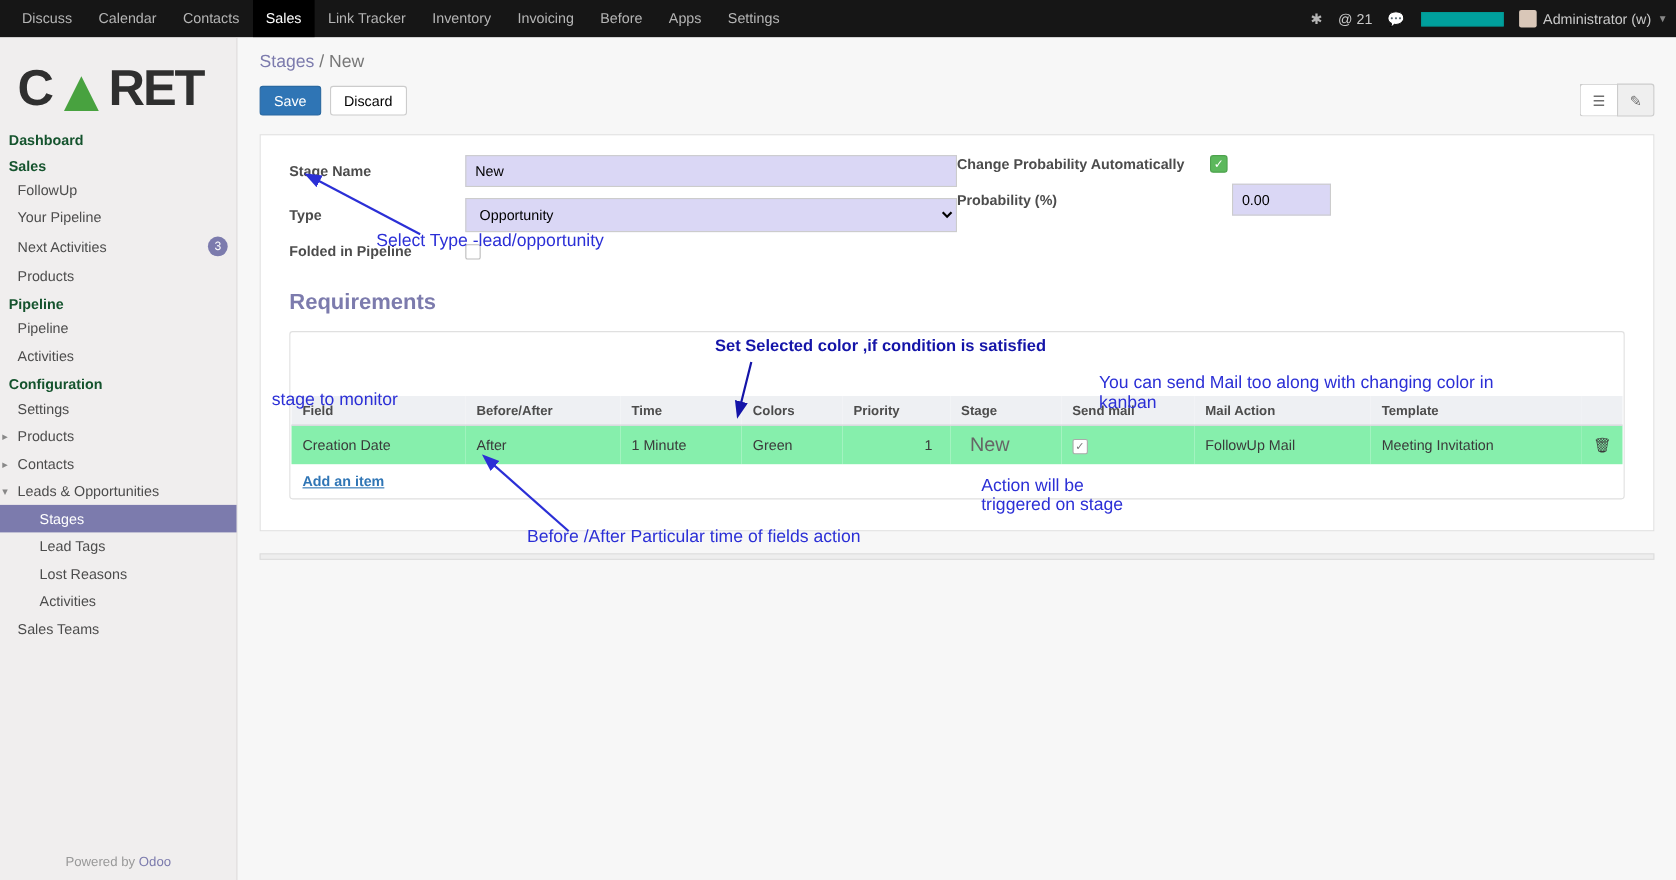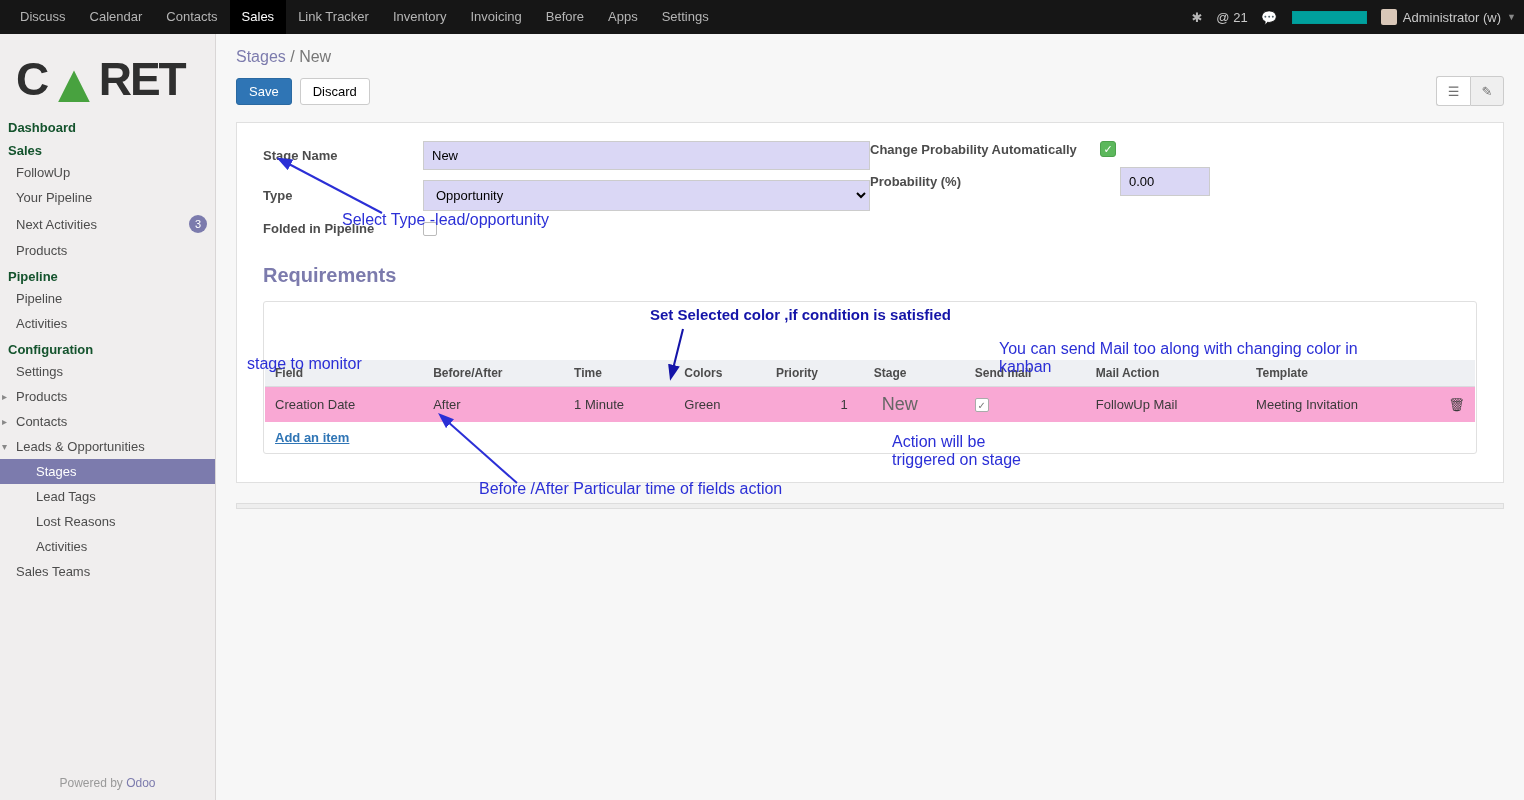--- a/index.html
+++ b/index.html
@@ -57,21 +57,21 @@
 .cbx-green { width: 16px; height: 16px; border-radius: 3px; background: #5cb85c; display: inline-flex; align-items: center; justify-content: center; color: #fff; font-size: 11px; border: 1px solid #4da24d; }
 .cbx-empty { width: 14px; height: 14px; border: 1px solid #bbb; border-radius: 2px; background: #fff; display:inline-block;}
 .cbx-grey { width: 14px; height: 14px; border: 1px solid #aaa; border-radius: 2px; background: #fff; display:inline-flex; align-items:center; justify-content:center; color:#777; font-size:10px;}
 
 .section-title { color: #7c7bad; font-size: 20px; margin: 18px 0 14px; }
 
 .req-box { border: 1px solid #e0e0e0; border-radius: 3px; padding: 58px 1px 0; position: relative; }
 
 .req-table { width: 100%; border-collapse: collapse; }
 .req-table th { text-align: left; font-weight: 700; font-size: 12px; color: #4c4c4c; padding: 6px 10px; background: #eef0f3; border-bottom: 1px solid #d9dbde; }
-.req-table td { padding: 7px 10px; font-size: 13px; background: #f9a8d4; color: #3a3a3a; }
+.req-table td { padding: 7px 10px; font-size: 13px; background: #86efac; color: #3a3a3a; }
 .req-table td.stage-cell { font-size: 18px; color: #666; padding-left: 18px; }
 .req-table td.priority-cell { text-align: right; padding-right: 16px; }
 .add-link { color: #2f75b5; font-weight: 700; padding: 8px 10px; display: block; font-size: 13px; }
 .trash-cell { text-align: center; color: #777; cursor: pointer; width: 30px;}
 
 .annot { position: absolute; color: #2b2fd6; font-size: 16px; font-weight: 500; pointer-events: none; }
 .annot-dark { color: #1414a8; font-weight: 700; font-size: 15px; }
 .arrow-svg { position: absolute; pointer-events: none; }
 
 .footer-bar { background: #eee; height: 6px; margin: 0 20px; border: 1px solid #ddd; }

